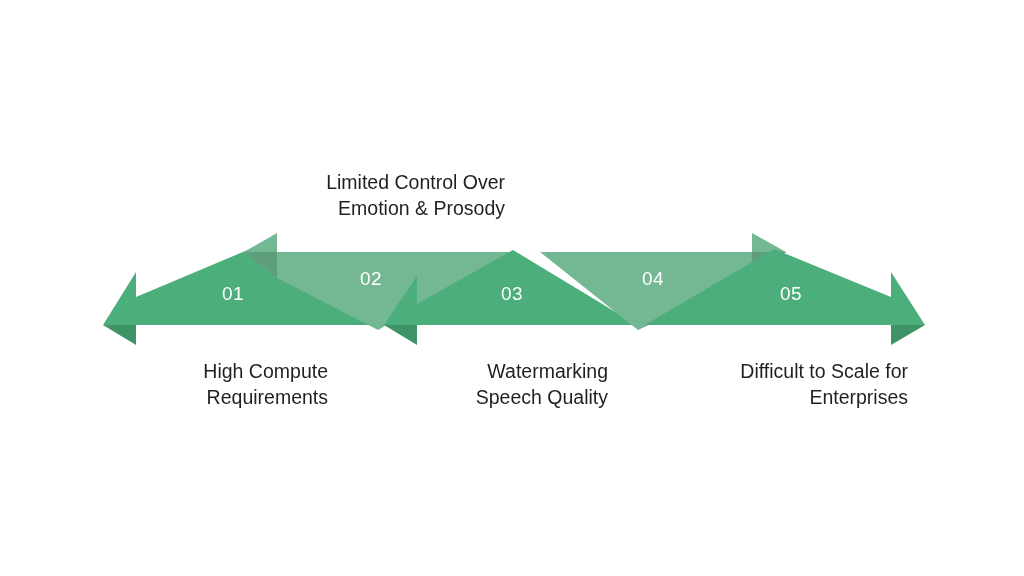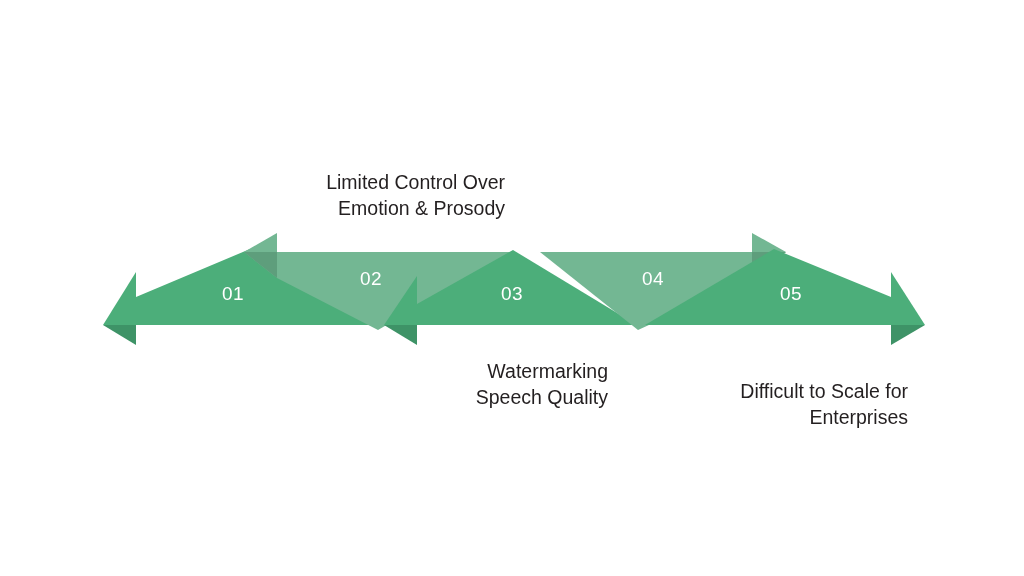--- a/index.html
+++ b/index.html
@@ -92,20 +92,22 @@
       <polygon points="891,325 925,325 891,345" fill="#3E9367"></polygon>
       <text class="step-num" x="791" y="295">05</text>
     </g>
 
   </svg>
 
   <div class="caption" style="left:245px; top:169px; width:260px;">Limited Control Over
 Emotion &amp; Prosody</div>
 
 
+  <div class="caption" style="left:128px; top:358px; width:200px;">High Compute
+Requirements</div>
 
   <div class="caption" style="left:418px; top:358px; width:190px;">Watermarking
 Speech Quality</div>
 
-  <div class="caption" style="left:688px; top:378px; width:220px;">Difficult to Scale for
+  <div class="caption" style="left:688px; top:358px; width:220px;">Difficult to Scale for
 Enterprises</div>
 
 </div>
 
 </body></html>

